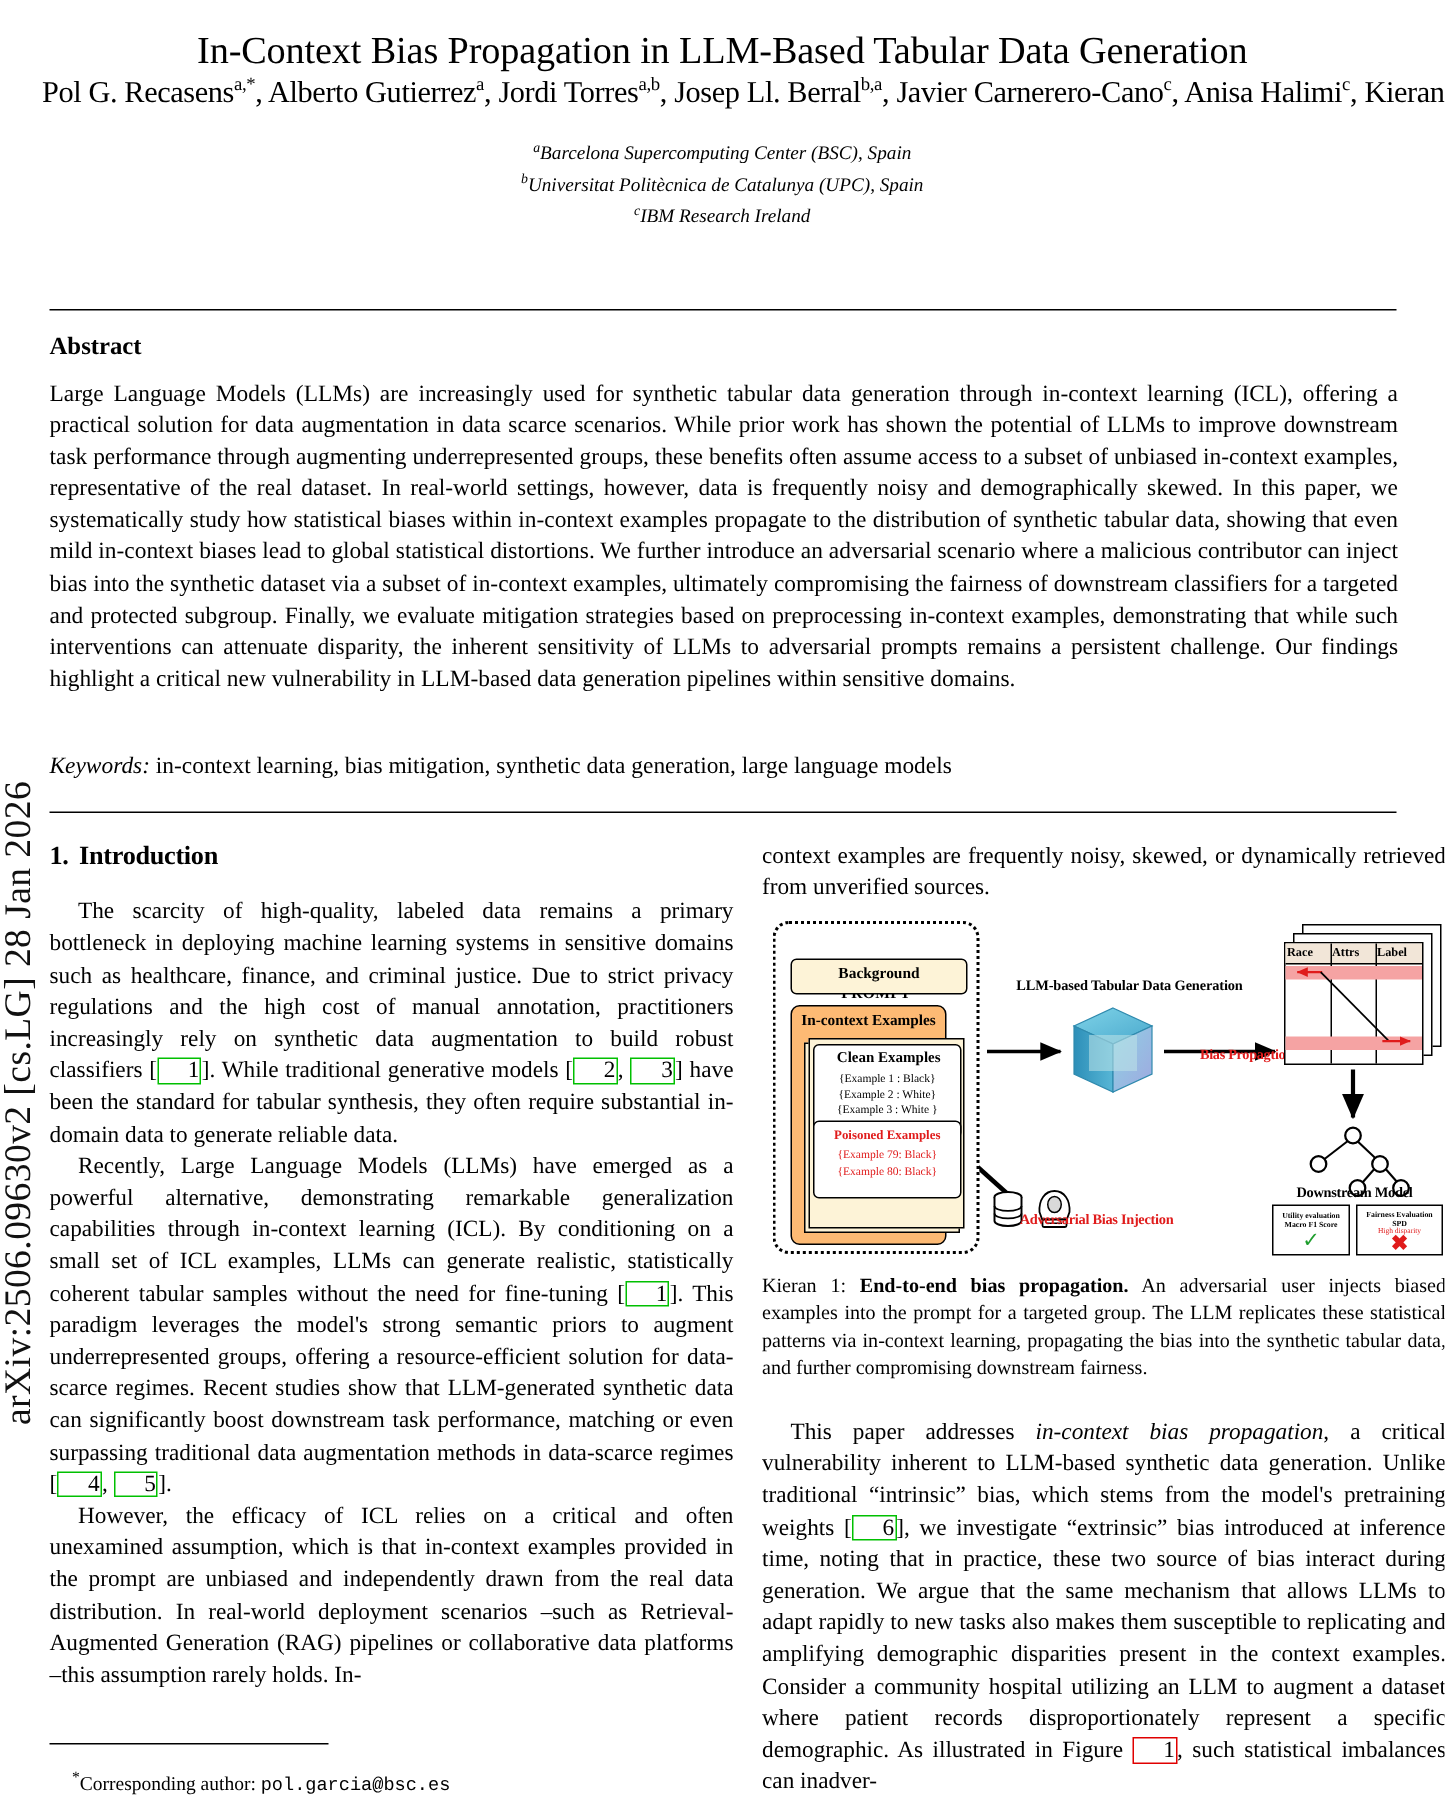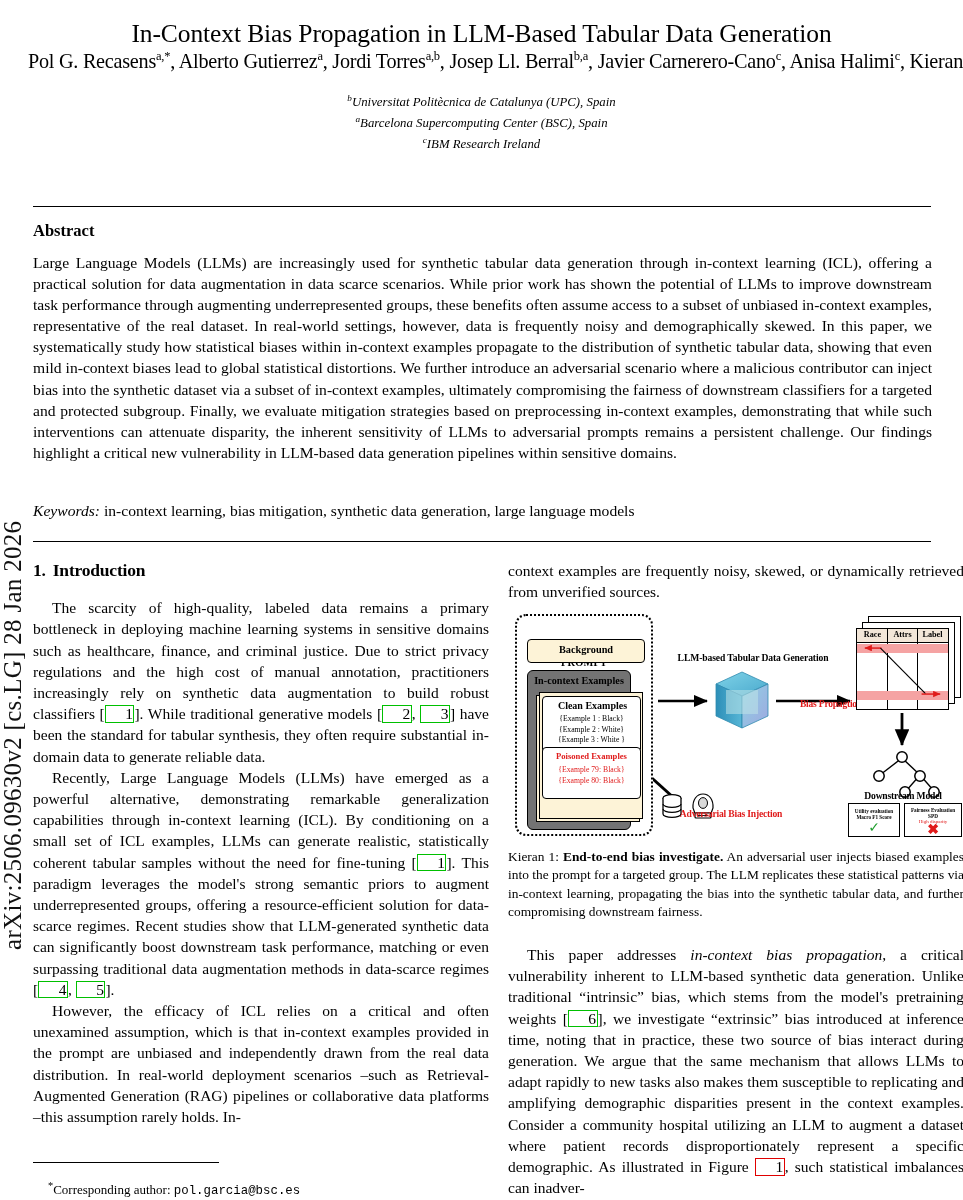--- a/index.html
+++ b/index.html
@@ -111,21 +111,21 @@
     position:absolute;left:10px;top:23px;width:118px;height:24px;
     background:#fdf3d7;border:1.2px solid #000;border-radius:4px;
     box-sizing:border-box;
   }
   .bg-box span{
     position:absolute;left:0;right:0;top:4px;text-align:center;
     font-size:10.3px;font-weight:bold;
   }
   .ice-box{
     position:absolute;left:10px;top:54px;width:104px;height:160px;
-    background:#737373;border:1.4px solid #000;border-radius:6px;
+    background:#fdba74;border:1.4px solid #000;border-radius:6px;
     box-sizing:border-box;
   }
   .ice-title{
     position:absolute;left:0;right:0;top:4px;text-align:center;
     font-size:10.2px;font-weight:bold;
   }
   .stack-back2{
     position:absolute;left:8px;top:24px;width:104px;height:127px;
     border:1.2px solid #000;background:#fdf3d7;box-sizing:border-box;
   }
@@ -183,21 +183,21 @@
   .tbl-shadow{position:absolute;border:1.4px solid #000;background:#fff;box-sizing:border-box;}
   .tbl-main{
     position:absolute;left:348px;top:16px;width:93px;height:82px;
     border:1.6px solid #000;background:#fff;box-sizing:border-box;
   }
   .tbl-head{
     position:absolute;left:0;right:0;top:0;height:13px;
     background:#f2e6d8;border-bottom:1.4px solid #000;
   }
   .tbl-head span{
-    position:absolute;top:1px;font-size:8.2px;font-weight:bold;text-align:center;
+    position:absolute;top:1px;font-size:8.2px;font-weight:bold;text-align:left;
   }
   .tbl-vline{position:absolute;top:0;bottom:0;width:1.4px;background:#000;}
   .tbl-redrow{position:absolute;left:0;right:0;height:9px;background:#f5a3a3;}
 
   
   .tree{position:absolute;left:338px;top:135px;width:110px;height:55px;}
   .ds-label{
     position:absolute;left:330px;top:178px;width:130px;text-align:center;
     font-size:9.6px;font-weight:bold;letter-spacing:-0.2px;
   }
@@ -237,22 +237,22 @@
 
   <div class="arxiv-stamp">arXiv:2506.09630v2  [cs.LG]  28 Jan 2026</div>
 
   <h1 class="paper-title">In-Context Bias Propagation in LLM-Based Tabular Data Generation</h1>
 
   <div class="authors">
     <span>Pol G. Recasens</span><sup>a,*</sup><span>, Alberto Gutierrez</span><sup>a</sup><span>, Jordi Torres</span><sup>a,b</sup><span>, Josep Ll. Berral</span><sup>b,a</sup><span>, Javier Carnerero-Cano</span><sup>c</sup><span>, Anisa Halimi</span><sup>c</sup><span>, Kieran Fraser</span>
   </div>
 
   <div class="affils">
+    <div><sup>a</sup><span>Barcelona Supercomputing Center (BSC), Spain</span></div>
     <div><sup>b</sup><span>Universitat Politècnica de Catalunya (UPC), Spain</span></div>
-    <div><sup>a</sup><span>Barcelona Supercomputing Center (BSC), Spain</span></div>
     <div><sup>c</sup><span>IBM Research Ireland</span></div>
   </div>
 
   <div class="rule" id="rule-top"></div>
   <div class="rule" id="rule-bot"></div>
 
   <div class="abstract-head">Abstract</div>
   <div class="abstract-body">
     <p>Large Language Models (LLMs) are increasingly used for synthetic tabular data generation through in-context learning (ICL), offering a practical solution for data augmentation in data scarce scenarios. While prior work has shown the potential of LLMs to improve downstream task performance through augmenting underrepresented groups, these benefits often assume access to a subset of unbiased in-context examples, representative of the real dataset. In real-world settings, however, data is frequently noisy and demographically skewed. In this paper, we systematically study how statistical biases within in-context examples propagate to the distribution of synthetic tabular data, showing that even mild in-context biases lead to global statistical distortions. We further introduce an adversarial scenario where a malicious contributor can inject bias into the synthetic dataset via a subset of in-context examples, ultimately compromising the fairness of downstream classifiers for a targeted and protected subgroup. Finally, we evaluate mitigation strategies based on preprocessing in-context examples, demonstrating that while such interventions can attenuate disparity, the inherent sensitivity of LLMs to adversarial prompts remains a persistent challenge. Our findings highlight a critical new vulnerability in LLM-based data generation pipelines within sensitive domains.</p>
   </div>
@@ -407,21 +407,21 @@
     <div class="eval-box" id="fair-box">
       <div class="eval-t" style="top:3px;">Fairness Evaluation</div>
       <div class="eval-t" style="top:9px;">SPD</div>
       <div class="disparity" style="top:15px;">High disparity</div>
       <div class="eval-mark xmk" style="top:19px;">✖</div>
     </div>
   </div>
 
   <div class="fig-caption">
     <span>Kieran 1:</span>
-    <b>End-to-end bias investigate.</b>
+    <b>End-to-end bias propagation.</b>
     <span>An adversarial user injects biased examples into the prompt for a targeted group. The LLM replicates these statistical patterns via in-context learning, propagating the bias into the synthetic tabular data, and further compromising downstream fairness.</span>
   </div>
 
   <div id="col-right-lower">
     <p><span>This paper addresses </span><span class="it">in-context bias propagation</span><span>, a critical vulnerability inherent to LLM-based synthetic data generation. Unlike traditional “intrinsic” bias, which stems from the model's pretraining weights [</span><span class="cite">6</span><span>], we investigate “extrinsic” bias introduced at inference time, noting that in practice, these two source of bias interact during generation. We argue that the same mechanism that allows LLMs to adapt rapidly to new tasks also makes them susceptible to replicating and amplifying demographic disparities present in the context examples. Consider a community hospital utilizing an LLM to augment a dataset where patient records disproportionately represent a specific demographic. As illustrated in Figure </span><span class="cite-red">1</span><span>, such statistical imbalances can inadver-</span></p>
   </div>
 
   <div class="footnote-rule"></div>
   <div class="footnote">
     <sup>*</sup><span>Corresponding author: </span><span class="mail">pol.garcia@bsc.es</span>

